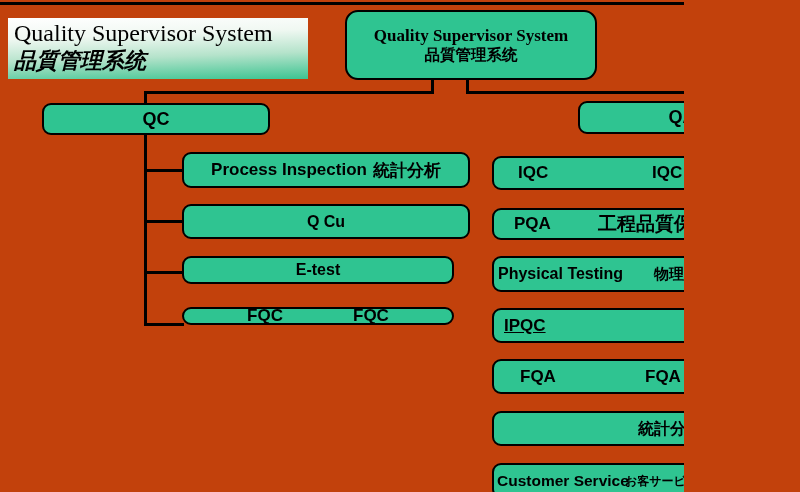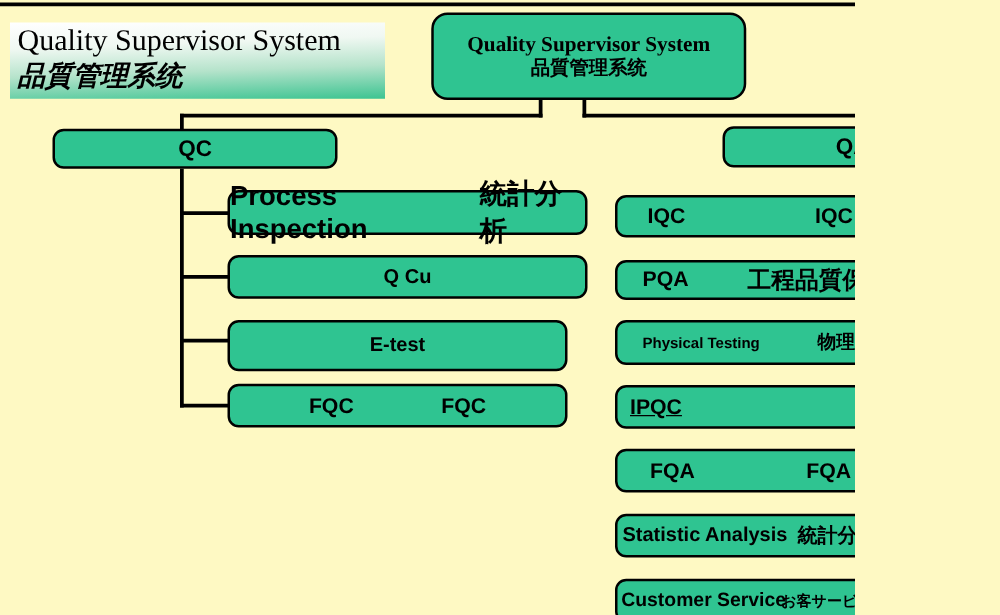--- a/index.html
+++ b/index.html
@@ -1,17 +1,17 @@
 <!DOCTYPE html>
 <html style="--box-fill: #2fc491; --box-border: #000000; --connector: #000000;"><head>
 <meta charset="utf-8">
 <style>
   html,body{margin:0;padding:0;background:#ffffff;}
   .stage{
-    position:relative;width:800px;height:492px;background:#fef9c3;
+    position:relative;width:800px;height:492px;background:#c2410c;
     overflow:hidden;font-family:"Liberation Sans",sans-serif;color:#000;
   }
   .clip{position:absolute;left:0;top:0;width:684px;height:492px;overflow:hidden;}
   .line{position:absolute;background:var(--connector,#000);}
   
   .top-rule{left:0;top:2px;width:684px;height:3px;}
   .stub-left-v{left:431px;top:80px;width:3px;height:14px;}
   .stub-right-v{left:466px;top:80px;width:3px;height:14px;}
   .h-left{left:144px;top:91px;width:290px;height:3px;}
   .h-right{left:466px;top:91px;width:218px;height:3px;}
@@ -34,30 +34,30 @@
     position:absolute;background:var(--box-fill,#2fc491);
     border:2px solid var(--box-border,#000);border-radius:9px;box-sizing:border-box;
     display:flex;align-items:center;justify-content:center;font-weight:bold;
   }
   .root{left:345px;top:10px;width:252px;height:70px;border-radius:13px;
         flex-direction:column;font-family:"Liberation Serif",serif;}
   .root-l1{font-size:17px;line-height:20px;}
   .root-l2{font-size:15.5px;line-height:18px;}
   .qc{left:42px;top:103px;width:228px;height:32px;font-size:18px;}
   .qa{left:578px;top:101px;width:208px;height:33px;font-size:18px;}
-  .l1{left:182px;top:152px;width:288px;height:36px;font-size:22px;gap:6px;}
+  .l1{left:182px;top:152px;width:288px;height:36px;font-size:17px;gap:6px;}
   .l2{left:182px;top:204px;width:288px;height:35px;font-size:16px;gap:27px;}
-  .l3{left:182px;top:256px;width:272px;height:41px;font-size:16px;}
-  .l4{left:182px;top:307px;width:272px;height:35px;font-size:17px;gap:70px;}
+  .l3{left:182px;top:256px;width:272px;height:28px;font-size:16px;}
+  .l4{left:182px;top:307px;width:272px;height:18px;font-size:17px;gap:70px;}
   
   .rnode{left:492px;width:330px;height:34px;justify-content:flex-start;}
   .rnode span{position:absolute;top:50%;transform:translateY(-50%);white-space:nowrap;font-size:17px;}
   .r1{top:156px;}           .r1 .a{left:24px;}  .r1 .b{left:158px;}
   .r2{top:208px;height:32px;} .r2 .a{left:20px;} .r2 .b{left:104px;font-size:19px;font-weight:bold;}
-  .r3{top:256px;height:36px;} .r3 .a{left:20px;font-size:12px;} .r3 .b{left:119px;font-size:15px;padding-left:41px;}
+  .r3{top:256px;height:36px;} .r3 .a{left:4px;font-size:16px;} .r3 .b{left:119px;font-size:15px;padding-left:41px;}
   .r4{top:308px;height:35px;} .r4 .a{left:10px;text-decoration:underline;}
   .r5{top:359px;height:35px;} .r5 .a{left:26px;} .r5 .b{left:151px;}
   .r6{top:411px;height:35px;} .r6 .a{left:4px;font-size:16px;} .r6 .b{left:144px;font-size:16px;}
   .r7{top:463px;height:35px;} .r7 .a{left:3px;font-size:15.5px;text-align:right;} .r7 .b{left:131px;font-size:12px;}
 </style>
 </head>
 <body>
 
 <div class="stage">
   <div class="clip">
@@ -118,21 +118,20 @@
       <span class="b">物理的試験</span>
     </div>
     <div class="node rnode r4">
       <span class="a">IPQC</span>
     </div>
     <div class="node rnode r5">
       <span class="a">FQA</span>
       <span class="b">FQA</span>
     </div>
     <div class="node rnode r6">
-      <span class="a">Statistic Analysis</span>
       <span class="b">統計分析</span>
     </div>
     <div class="node rnode r7">
       <span class="a">Customer Service</span>
       <span class="b">お客サービス</span>
     </div>
 
   </div>
 </div>
 

